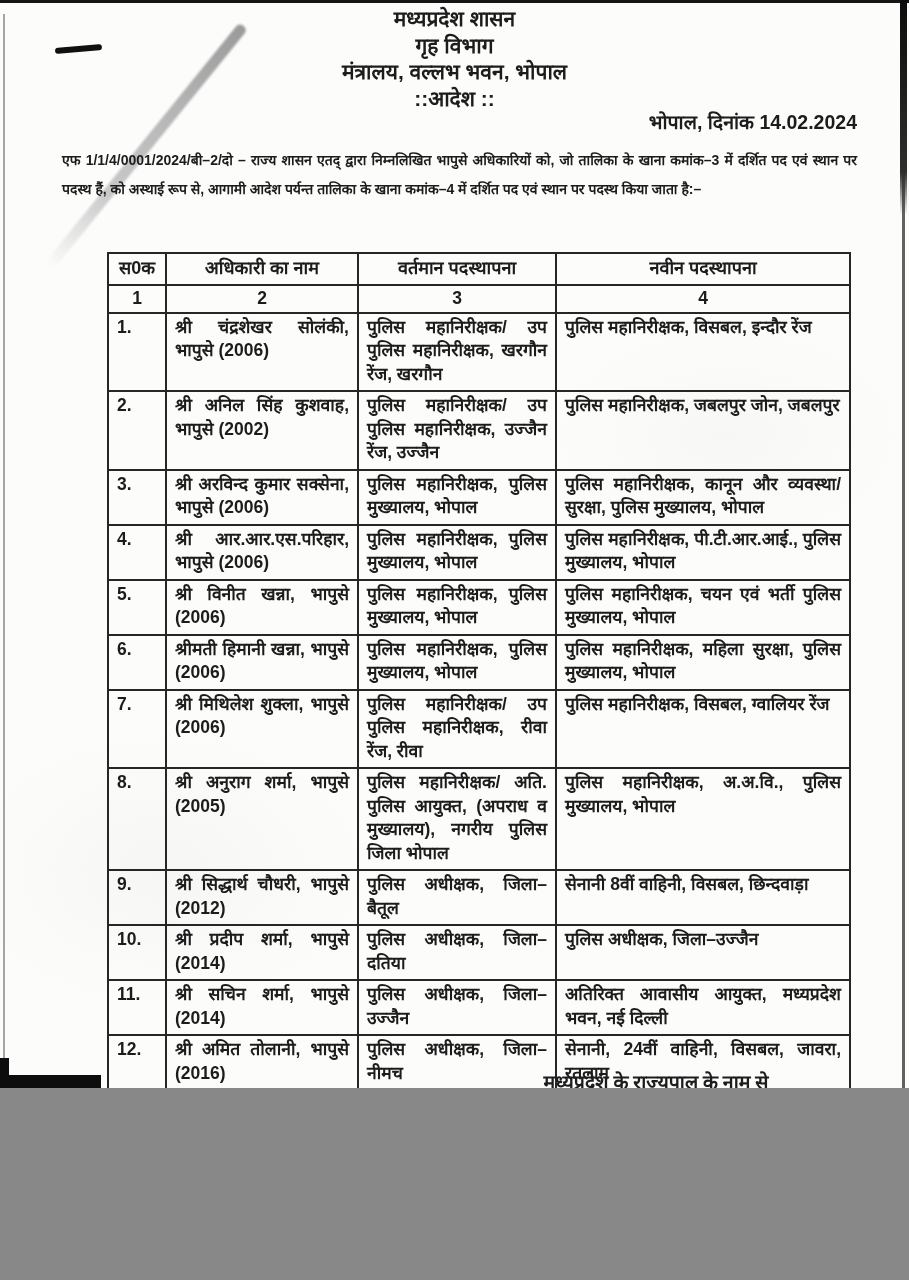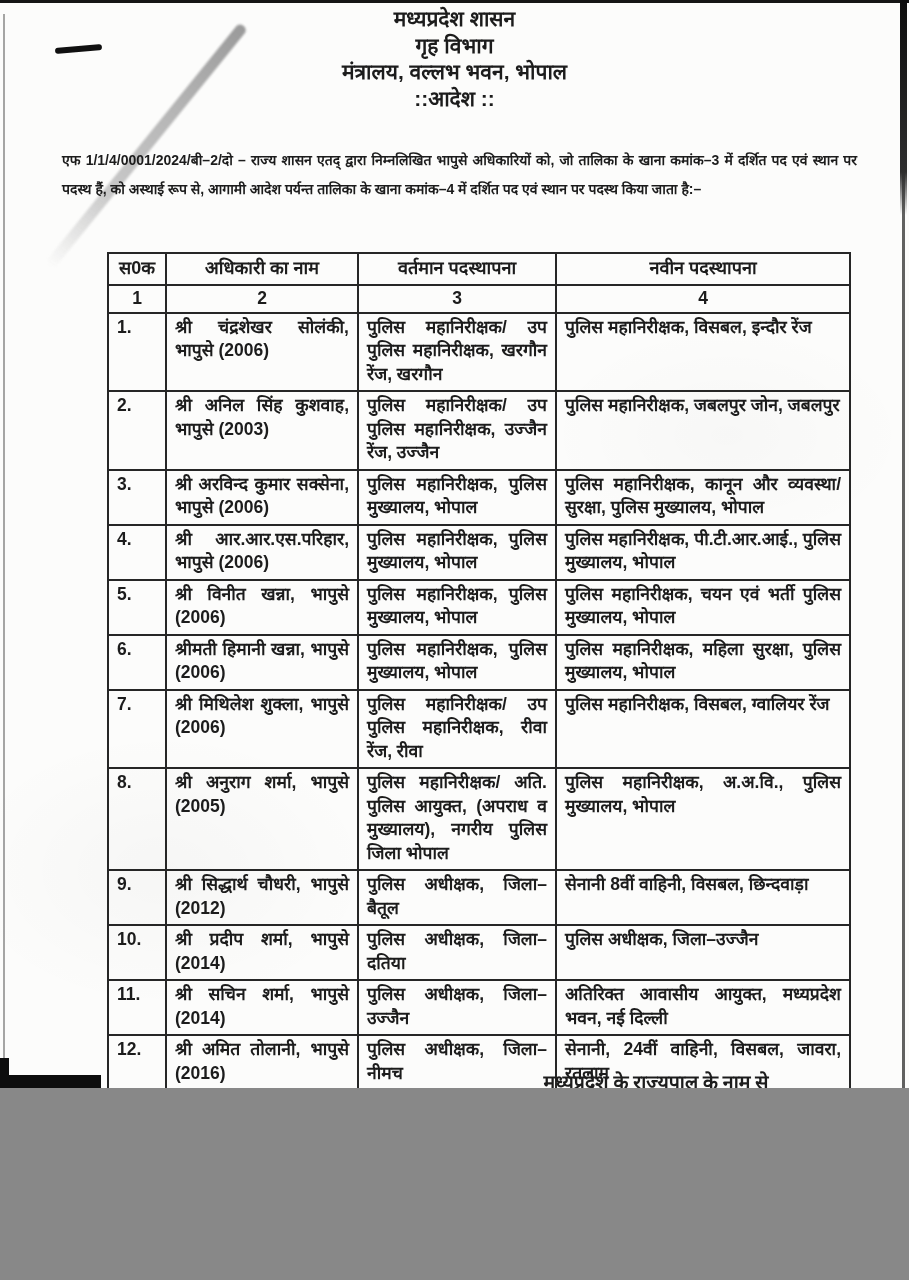--- a/index.html
+++ b/index.html
@@ -81,20 +81,21 @@
   <div class="corner-bl-h"></div>
   <div class="streak"></div>
   <div class="pen-mark"></div>
 
   <div class="hdr">
     <div>मध्यप्रदेश शासन</div>
     <div>गृह विभाग</div>
     <div>मंत्रालय, वल्लभ भवन, भोपाल</div>
     <div>::आदेश ::</div>
   </div>
+  <div class="date-line">भोपाल, दिनांक 14.02.2024</div>
 
   <div class="para">एफ 1/1/4/0001/2024/बी–2/दो – राज्य शासन एतद् द्वारा निम्नलिखित भापुसे अधिकारियों को, जो तालिका के खाना कमांक–3 में दर्शित पद एवं स्थान पर पदस्थ हैं, को अस्थाई रूप से, आगामी आदेश पर्यन्त तालिका के खाना कमांक–4 में दर्शित पद एवं स्थान पर पदस्थ किया जाता है:–</div>
 
   <table class="order">
     <colgroup>
       <col style="width:58px">
         <col style="width:192px">
         <col style="width:198px">
         <col style="width:294px">
     </colgroup>
@@ -114,21 +115,21 @@
     </thead>
     <tbody>
         <tr>
       <td class="sn">1.</td>
       <td class="just">श्री चंद्रशेखर सोलंकी, भापुसे (2006)</td>
       <td class="just">पुलिस महानिरीक्षक/ उप पुलिस महानिरीक्षक, खरगौन रेंज, खरगौन</td>
       <td class="just">पुलिस महानिरीक्षक, विसबल, इन्दौर रेंज</td>
     </tr>
         <tr>
       <td class="sn">2.</td>
-      <td class="just">श्री अनिल सिंह कुशवाह, भापुसे (2003)</td>
+      <td class="just">श्री अनिल सिंह कुशवाह, भापुसे (2002)</td>
       <td class="just">पुलिस महानिरीक्षक/ उप पुलिस महानिरीक्षक, उज्जैन रेंज, उज्जैन</td>
       <td class="just">पुलिस महानिरीक्षक, जबलपुर जोन, जबलपुर</td>
     </tr>
         <tr>
       <td class="sn">3.</td>
       <td class="just">श्री अरविन्द कुमार सक्सेना, भापुसे (2006)</td>
       <td class="just">पुलिस महानिरीक्षक, पुलिस मुख्यालय, भोपाल</td>
       <td class="just">पुलिस महानिरीक्षक, कानून और व्यवस्था/सुरक्षा, पुलिस मुख्यालय, भोपाल</td>
     </tr>
         <tr>

